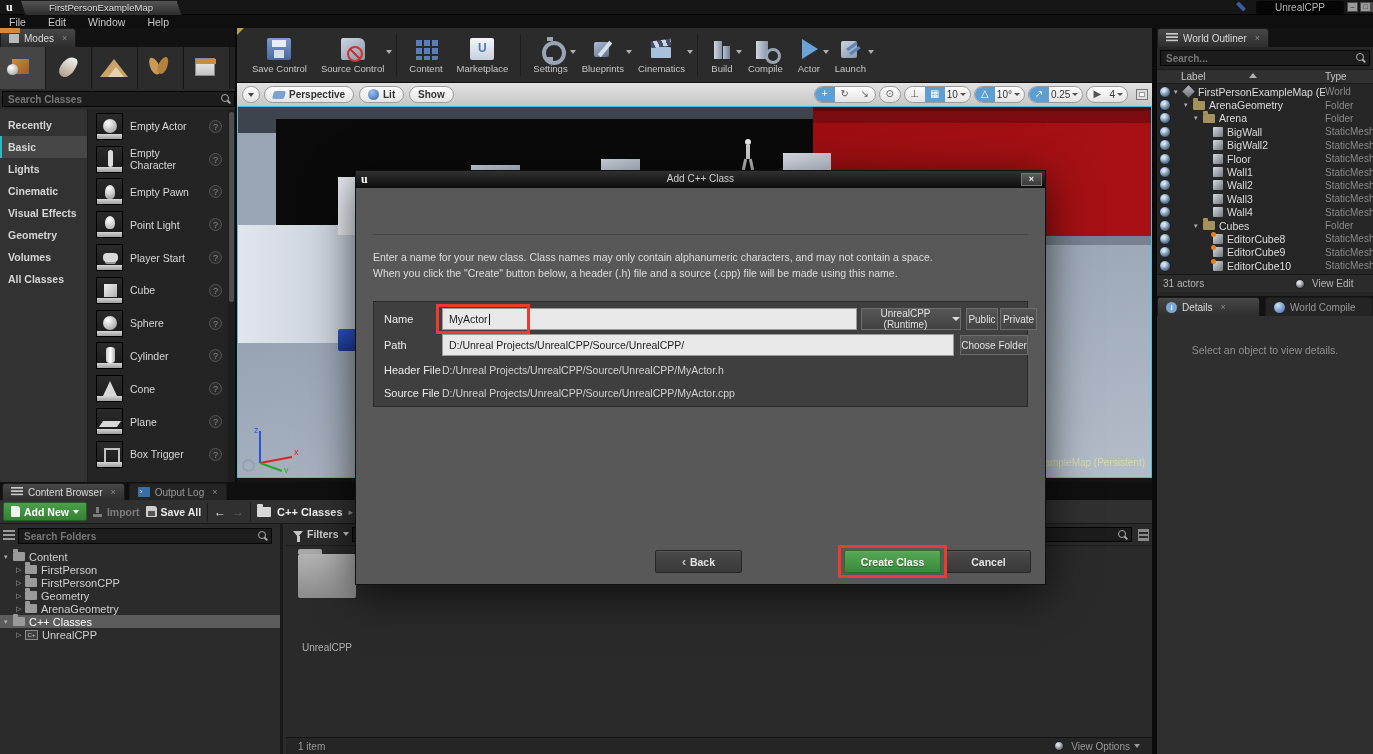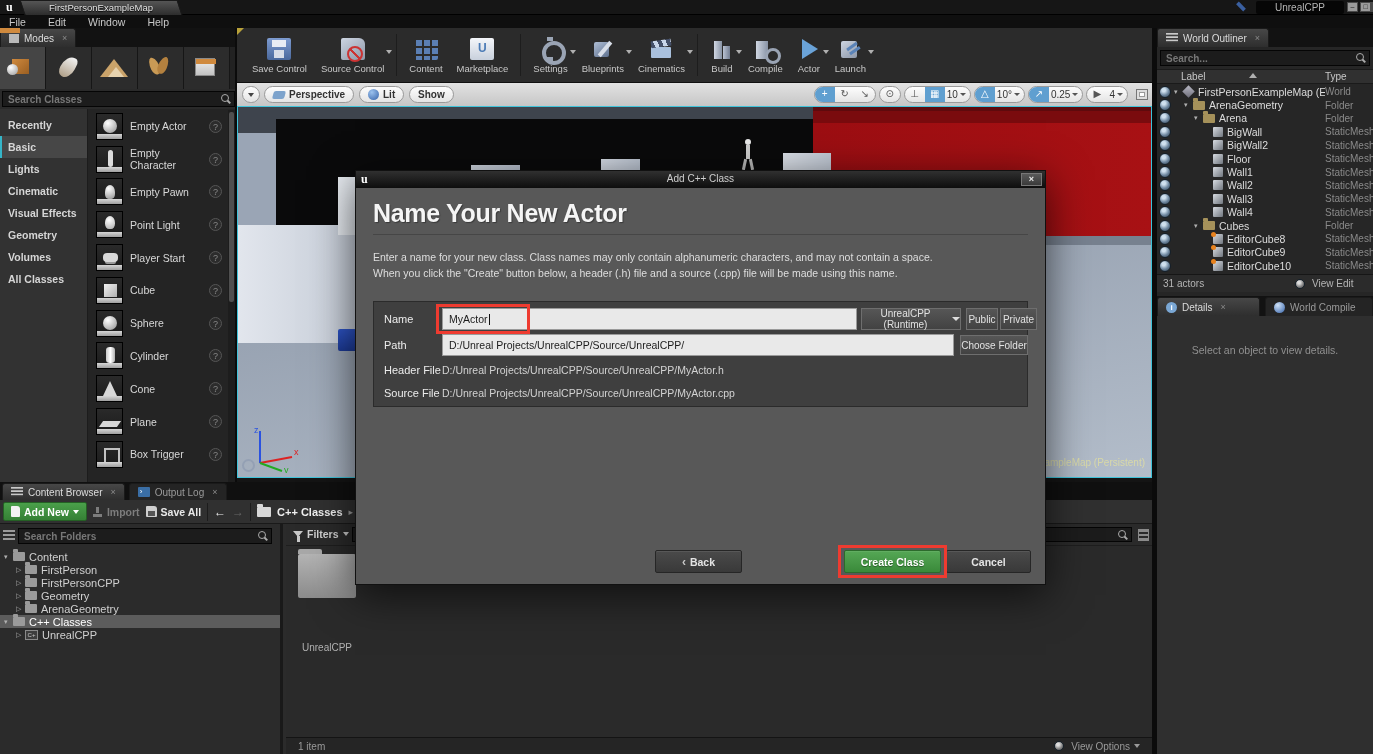--- a/index.html
+++ b/index.html
@@ -762,21 +762,20 @@
     <div id="details-empty">Select an object to view details.</div>
   </div>
 </div>
 
 <div id="dialog">
   <div id="dlg-titlebar">
     <span id="dlg-logo">u</span>
     <div id="dlg-title">Add C++ Class</div>
     <div id="dlg-close"></div>
   </div>
-  <div id="dlg-heading">Name Your New Actor</div>
   <div id="dlg-rule"></div>
   <div class="dlg-desc" style="top:80px;">Enter a name for your new class. Class names may only contain alphanumeric characters, and may not contain a space.</div>
   <div class="dlg-desc" style="top:96px;">When you click the "Create" button below, a header (.h) file and a source (.cpp) file will be made using this name.</div>
 
   <div id="dlg-form">
     <span class="frm-label" style="top:11px;">Name</span>
     <div class="frm-input" style="left:68px;top:6px;width:415px;">
       <span>MyActor</span><span class="caret-line"></span>
     </div>
     <div class="dlg-btn-sm" style="left:487px;top:6px;width:100px;" id="dlg-module-dd">

